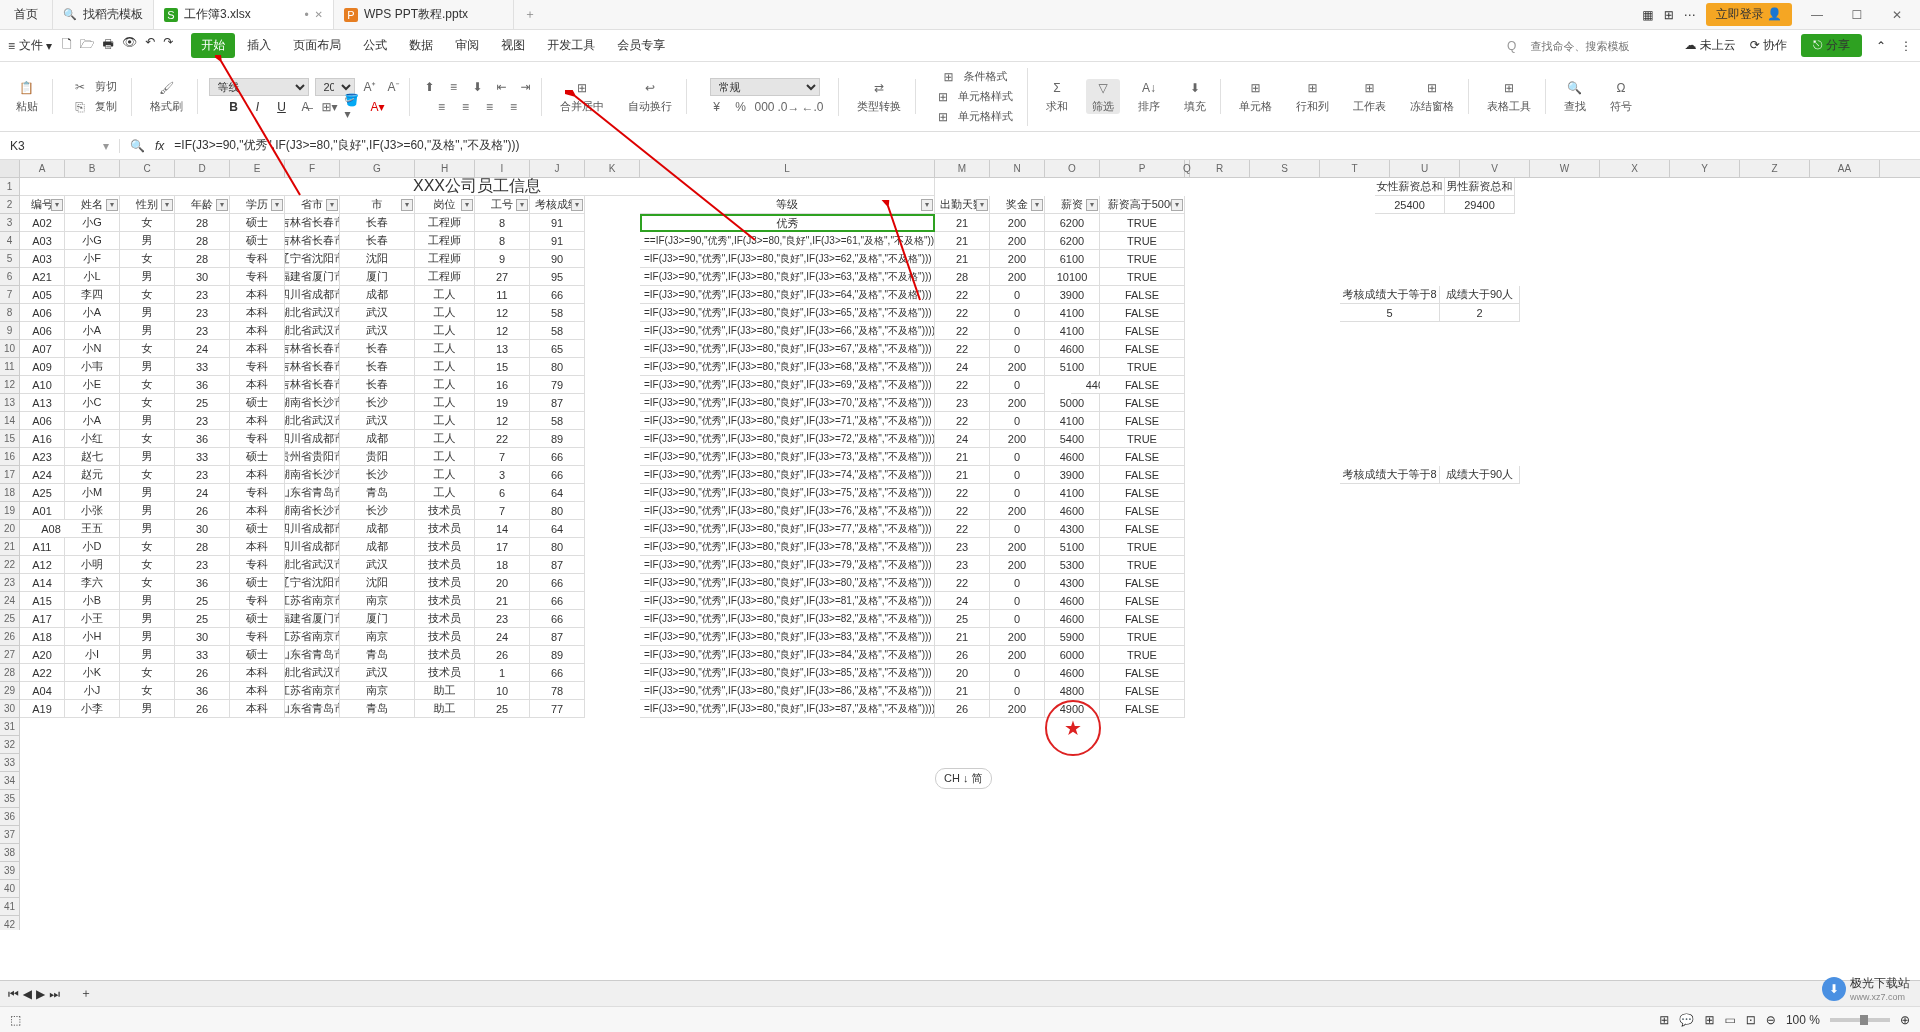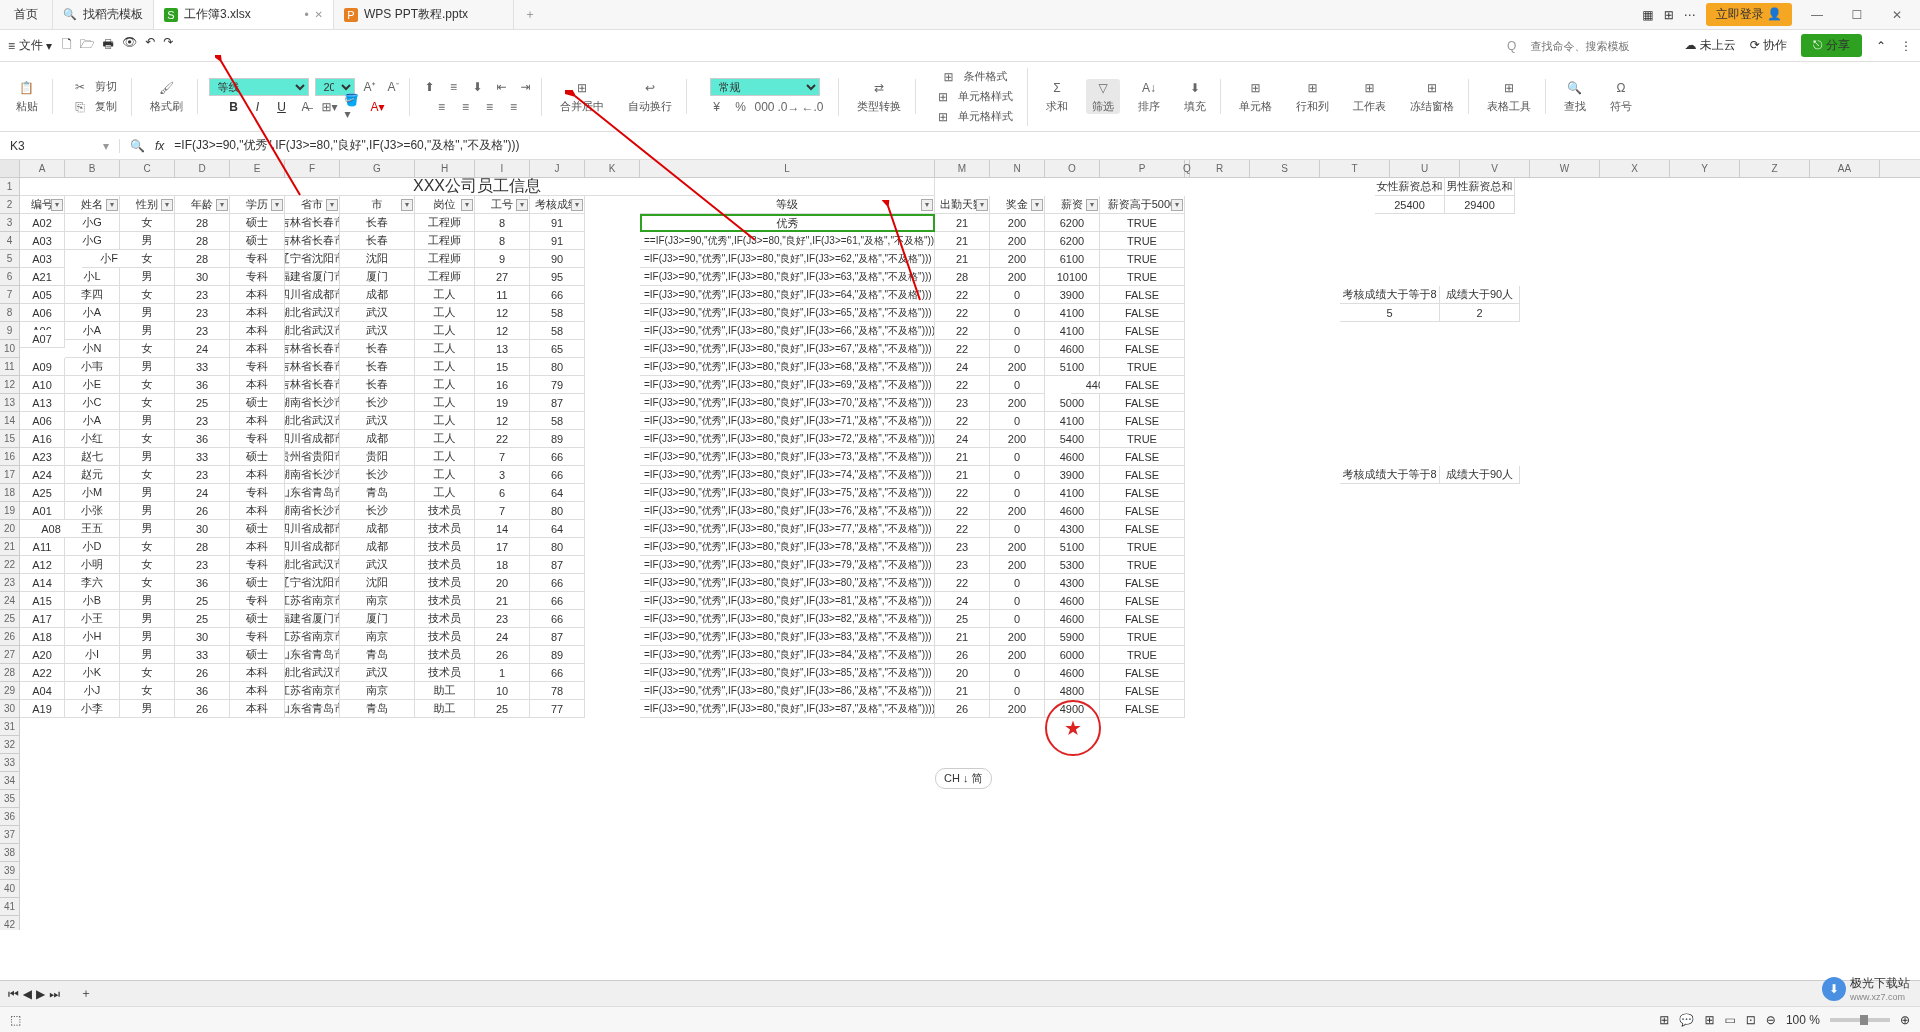--- a/index.html
+++ b/index.html
@@ -21,21 +21,21 @@
 .menu-tab{padding:4px 10px;border-radius:3px}
 .menu-tab.start{background:#2ea121;color:#fff}
 .menubar-right{margin-left:auto;display:flex;align-items:center;gap:14px}
 .share-btn{background:#2ea121;color:#fff;padding:3px 12px;border-radius:3px}
 .ribbon{height:70px;display:flex;align-items:center;border-bottom:1px solid #ddd;padding:0 10px;gap:12px}
 .rb-group{display:flex;flex-direction:column;align-items:center;gap:2px;padding:0 6px}
 .rb-group.sep{border-right:1px solid #e0e0e0;padding-right:14px}
 .rb-row{display:flex;gap:6px;align-items:center}
 .rb-label{font-size:11px;color:#555}
 .rb-icon{width:18px;height:18px;display:inline-flex;align-items:center;justify-content:center;color:#666}
-.rb-combo{border:1px solid #ccc;padding:1px 4px;font-size:11px;background:#5eead4}
+.rb-combo{border:1px solid #ccc;padding:1px 4px;font-size:11px;background:#e5e5e5}
 .formula-bar{height:28px;display:flex;align-items:center;border-bottom:1px solid #ddd}
 .name-box{width:120px;border-right:1px solid #ddd;padding:0 10px;text-align:center;display:flex;align-items:center;justify-content:space-between}
 .fx-area{display:flex;align-items:center;gap:10px;padding:0 10px;flex:1}
 .fx-input{border:none;outline:none;flex:1;font-size:12px}
 .grid-area{position:relative;height:770px;overflow:hidden}
 .col-headers{display:flex;height:18px;background:#f0f0f0;border-bottom:1px solid #ccc}
 .col-headers .corner{width:20px;border-right:1px solid #ccc;background:#e8e8e8}
 .ch{border-right:1px solid #ccc;text-align:center;font-size:10px;color:#666;display:flex;align-items:center;justify-content:center}
 .grid-body{display:flex;height:calc(100% - 18px);position:relative}
 .row-headers{width:20px;background:#f0f0f0;border-right:1px solid #ccc}
@@ -94,20 +94,31 @@
   <span>≡</span>
   <span class="file-btn"><span>文件</span> ▾</span>
   <span class="qat">
     <span>🗋</span>
     <span>🗁</span>
     <span>🖶</span>
     <span>👁</span>
     <span>↶</span>
     <span>↷</span>
   </span>
+  <div class="tabs" id="menu-tabs">
+      <div class="menu-tab start">开始</div>
+      <div class="menu-tab">插入</div>
+      <div class="menu-tab">页面布局</div>
+      <div class="menu-tab">公式</div>
+      <div class="menu-tab">数据</div>
+      <div class="menu-tab">审阅</div>
+      <div class="menu-tab">视图</div>
+      <div class="menu-tab">开发工具</div>
+      <div class="menu-tab">会员专享</div>
+    </div>
   <div class="menubar-right">
     <span style="color:#999">Q</span>
     <input style="border: none; background: transparent; width: 140px; font-size: 11px;" placeholder="查找命令、搜索模板">
     <span>☁ <span>未上云</span></span>
     <span>⟳ <span>协作</span></span>
     <span class="share-btn">⎋ <span>分享</span></span>
     <span>⌃</span>
     <span>⋮</span>
   </div>
 </div>
@@ -382,21 +393,21 @@
         <div class="cell ctr" style="left: 320px; top: 54px; width: 75px;">长春</div>
         <div class="cell ctr" style="left: 395px; top: 54px; width: 60px;">工程师</div>
         <div class="cell ctr" style="left: 455px; top: 54px; width: 55px;">8</div>
         <div class="cell ctr" style="left: 510px; top: 54px; width: 55px;">91</div>
         <div class="cell lft" style="left: 620px; top: 54px; width: 295px;">==IF(J3&gt;=90,"优秀",IF(J3&gt;=80,"良好",IF(J3&gt;=61,"及格","不及格"))))</div>
         <div class="cell ctr" style="left: 915px; top: 54px; width: 55px;">21</div>
         <div class="cell ctr" style="left: 970px; top: 54px; width: 55px;">200</div>
         <div class="cell ctr" style="left: 1025px; top: 54px; width: 55px;">6200</div>
         <div class="cell ctr" style="left: 1080px; top: 54px; width: 85px;">TRUE</div>
         <div class="cell ctr" style="left: 0px; top: 72px; width: 45px;">A03</div>
-        <div class="cell ctr" style="left: 62px; top: 72px; width: 55px;">小F</div>
+        <div class="cell ctr" style="left: 45px; top: 72px; width: 55px;">小F</div>
         <div class="cell ctr" style="left: 100px; top: 72px; width: 55px;">女</div>
         <div class="cell ctr" style="left: 155px; top: 72px; width: 55px;">28</div>
         <div class="cell ctr" style="left: 210px; top: 72px; width: 55px;">专科</div>
         <div class="cell ctr" style="left: 265px; top: 72px; width: 55px;">辽宁省沈阳市</div>
         <div class="cell ctr" style="left: 320px; top: 72px; width: 75px;">沈阳</div>
         <div class="cell ctr" style="left: 395px; top: 72px; width: 60px;">工程师</div>
         <div class="cell ctr" style="left: 455px; top: 72px; width: 55px;">9</div>
         <div class="cell ctr" style="left: 510px; top: 72px; width: 55px;">90</div>
         <div class="cell lft" style="left: 620px; top: 72px; width: 295px;">=IF(J3&gt;=90,"优秀",IF(J3&gt;=80,"良好",IF(J3&gt;=62,"及格","不及格")))</div>
         <div class="cell ctr" style="left: 915px; top: 72px; width: 55px;">21</div>
@@ -456,21 +467,21 @@
         <div class="cell ctr" style="left: 265px; top: 144px; width: 55px;">湖北省武汉市</div>
         <div class="cell ctr" style="left: 320px; top: 144px; width: 75px;">武汉</div>
         <div class="cell ctr" style="left: 395px; top: 144px; width: 60px;">工人</div>
         <div class="cell ctr" style="left: 455px; top: 144px; width: 55px;">12</div>
         <div class="cell ctr" style="left: 510px; top: 144px; width: 55px;">58</div>
         <div class="cell lft" style="left: 620px; top: 144px; width: 295px;">=IF(J3&gt;=90,"优秀",IF(J3&gt;=80,"良好",IF(J3&gt;=66,"及格","不及格"))))</div>
         <div class="cell ctr" style="left: 915px; top: 144px; width: 55px;">22</div>
         <div class="cell ctr" style="left: 970px; top: 144px; width: 55px;">0</div>
         <div class="cell ctr" style="left: 1025px; top: 144px; width: 55px;">4100</div>
         <div class="cell ctr" style="left: 1080px; top: 144px; width: 85px;">FALSE</div>
-        <div class="cell ctr" style="left: 0px; top: 152px; width: 45px;">A07</div>
+        <div class="cell ctr" style="left: 0px; top: 162px; width: 45px;">A07</div>
         <div class="cell ctr" style="left: 45px; top: 162px; width: 55px;">小N</div>
         <div class="cell ctr" style="left: 100px; top: 162px; width: 55px;">女</div>
         <div class="cell ctr" style="left: 155px; top: 162px; width: 55px;">24</div>
         <div class="cell ctr" style="left: 210px; top: 162px; width: 55px;">本科</div>
         <div class="cell ctr" style="left: 265px; top: 162px; width: 55px;">吉林省长春市</div>
         <div class="cell ctr" style="left: 320px; top: 162px; width: 75px;">长春</div>
         <div class="cell ctr" style="left: 395px; top: 162px; width: 60px;">工人</div>
         <div class="cell ctr" style="left: 455px; top: 162px; width: 55px;">13</div>
         <div class="cell ctr" style="left: 510px; top: 162px; width: 55px;">65</div>
         <div class="cell lft" style="left: 620px; top: 162px; width: 295px;">=IF(J3&gt;=90,"优秀",IF(J3&gt;=80,"良好",IF(J3&gt;=67,"及格","不及格")))</div>

